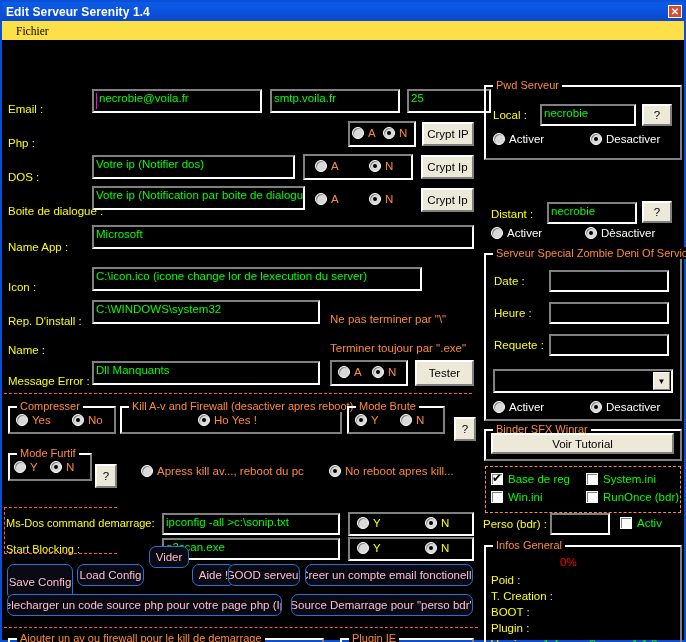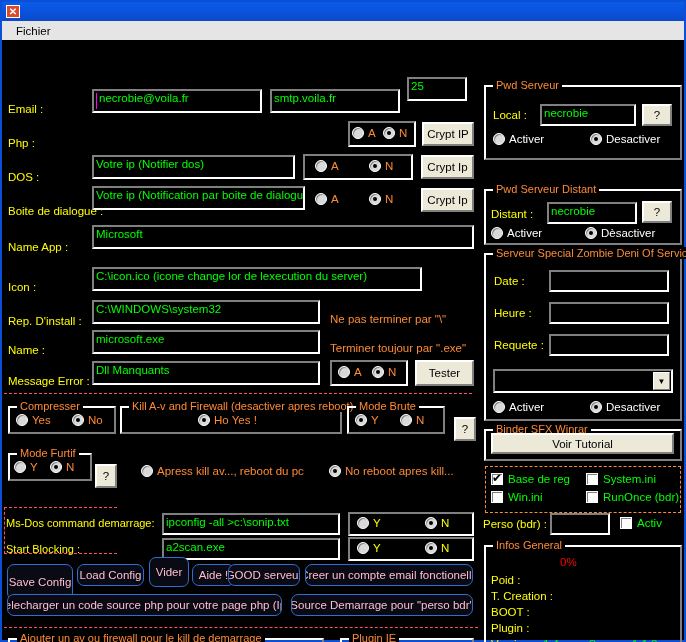--- a/index.html
+++ b/index.html
@@ -4,22 +4,22 @@
 <style>
   html,body{margin:0;padding:0;background:#000;}
   body{width:686px;height:642px;font-family:"Liberation Sans",sans-serif;overflow:hidden;}
   .win{position:relative;width:686px;height:642px;background:#000;border:2px solid #0a4fd6;box-sizing:border-box;}
   .titlebar{height:19px;background:linear-gradient(to bottom,#0a5ce8 0%,#0a52dd 50%,#0b49c9 100%);
     display:flex;align-items:center;padding:0 2px 0 4px;box-sizing:border-box;}
   .title-text{color:#fff;font-size:12px;font-weight:bold;letter-spacing:.1px;flex:1;
     font-family:"Liberation Sans",sans-serif;}
   .close-btn{width:14px;height:13px;background:#d94b2b;border:1px solid #fff;box-sizing:border-box;
     color:#fff;font-size:10px;font-weight:bold;line-height:11px;text-align:center;cursor:pointer;}
-  .menubar{height:20px;background:#e5e5e5;border-bottom:1px solid #000;display:flex;align-items:center;
-    padding-left:8px;box-sizing:border-box;}
+  .menubar{height:20px;background:#fde047;border-bottom:1px solid #000;display:flex;align-items:center;
+    padding-left:8px;box-sizing:border-box;font-family:Liberation Serif, serif;}
   .menu-item{font-size:11.5px;color:#000;padding:1px 6px;cursor:pointer;}
   .body-area{position:relative;width:100%;height:599px;background:#000;}
 
   .lbl{position:absolute;color:#ffff00;font-size:11.5px;white-space:nowrap;}
   .lbl-or{color:#ff8a33;}
   .lbl-gr{color:#00ff00;}
   .lbl-red{color:#ff0000;}
 
   .tb{position:absolute;background:#000;border:2px solid;border-color:#808080 #ffffff #ffffff #808080;
     box-sizing:border-box;color:#00ff00;font-size:11.5px;padding:1px 2px;line-height:normal;
@@ -62,36 +62,37 @@
   .combo-arrow{width:17px;background:#ece9d8;border:1px solid;border-color:#ffffff #808080 #808080 #ffffff;
     box-sizing:border-box;margin:1px;display:flex;align-items:center;justify-content:center;
     font-size:8px;color:#000;cursor:pointer;}
 </style>
 </head>
 <body>
 
 <div class="win">
 
   <div class="titlebar">
+    <div class="title-text">Edit Serveur Serenity 1.4</div>
     <div class="close-btn">✕</div>
   </div>
 
   <div class="menubar">
     <div class="menu-item">Fichier</div>
   </div>
 
   <div class="body-area">
 
     <div class="lbl" style="left:6px;top:62px">Email :</div>
     <div class="tb" style="left:268px;top:48px;width:130px;height:24px">smtp.voila.fr</div>
     <div class="tb" style="left:90px;top:48px;width:170px;height:24px">
       <span class="caretbar"></span>
       <span style="margin-left:3px;display:inline-block">necrobie@voila.fr</span>
     </div>
-    <div class="tb" style="left:405px;top:36px;width:60px;height:24px">25</div>
+    <div class="tb" style="left:405px;top:48px;width:84px;height:24px">25</div>
 
     <div class="lbl" style="left:6px;top:96px">Php :</div>
     <div class="grp" style="left:346px;top:80px;width:68px;height:26px"></div>
     <div class="radio" style="left:350px;top:86px">
       <span class="rd"></span>
       <span class="rtxt">A</span>
     </div>
     <div class="radio" style="left:381px;top:86px">
       <span class="rd on"></span>
       <span class="rtxt">N</span>
@@ -127,21 +128,20 @@
     <div class="tb" style="left:90px;top:184px;width:382px;height:24px">Microsoft</div>
 
     <div class="lbl" style="left:6px;top:240px">Icon :</div>
     <div class="tb" style="left:90px;top:226px;width:330px;height:24px">C:\icon.ico (icone change lor de lexecution du server)</div>
 
     <div class="lbl" style="left:6px;top:274px">Rep. D'install :</div>
     <div class="tb" style="left:90px;top:259px;width:228px;height:24px">C:\WINDOWS\system32</div>
     <div class="lbl lbl-or" style="left:328px;top:272px">Ne pas terminer par "\"</div>
 
     <div class="lbl" style="left:6px;top:303px">Name :</div>
-    <div class="tb" style="left:90px;top:289px;width:228px;height:24px">microsoft.exe</div>
     <div class="lbl lbl-or" style="left:328px;top:301px">Terminer toujour par ".exe"</div>
 
     <div class="lbl" style="left:6px;top:334px">Message Error :</div>
     <div class="tb" style="left:90px;top:320px;width:228px;height:24px">Dll Manquants</div>
     <div class="grp" style="left:328px;top:319px;width:78px;height:26px"></div>
     <div class="radio" style="left:336px;top:325px">
       <span class="rd"></span>
       <span class="rtxt">A</span>
     </div>
     <div class="radio" style="left:370px;top:325px">
@@ -227,21 +227,21 @@
       <span class="rd"></span>
       <span class="rtxt y">Y</span>
     </div>
     <div class="radio" style="left:423px;top:501px">
       <span class="rd on"></span>
       <span class="rtxt y">N</span>
     </div>
 
     <div class="nbtn" style="left:5px;top:523px;width:66px;height:36px">Save Config</div>
     <div class="nbtn" style="left:75px;top:523px;width:67px;height:22px">Load Config</div>
-    <div class="nbtn" style="left:147px;top:516px;width:40px;height:30px">Vider</div>
+    <div class="nbtn" style="left:147px;top:505px;width:40px;height:22px">Vider</div>
     <div class="nbtn" style="left:190px;top:523px;width:43px;height:22px">Aide !</div>
     <div class="nbtn" style="left:226px;top:523px;width:72px;height:22px">GOOD serveur</div>
     <div class="nbtn" style="left:303px;top:523px;width:168px;height:22px">Creer un compte email fonctionelle</div>
     <div class="nbtn" style="left:5px;top:553px;width:275px;height:22px">Telecharger un code source php pour votre page php (Ip)</div>
     <div class="nbtn" style="left:289px;top:553px;width:182px;height:22px">Source Demarrage pour "perso bdr"</div>
 
     <div class="dashline" style="left:2px;top:586px;width:474px"></div>
 
     <div class="grp wt" style="left:6px;top:597px;width:316px;height:34px">
       <span class="grp-title">Ajouter un av ou firewall pour le kill de demarrage</span>
@@ -261,23 +261,20 @@
     <div class="btn" style="left:640px;top:63px;width:30px;height:22px">?</div>
     <div class="radio" style="left:491px;top:92px">
       <span class="rd"></span>
       <span class="rtxt w">Activer</span>
     </div>
     <div class="radio" style="left:588px;top:92px">
       <span class="rd on"></span>
       <span class="rtxt w">Desactiver</span>
     </div>
 
-    <div class="grp wt" style="left:482px;top:148px;width:198px;height:56px">
-      <span class="grp-title">Pwd Serveur Distant</span>
-    </div>
     <div class="lbl" style="left:489px;top:167px">Distant :</div>
     <div class="tb" style="left:545px;top:161px;width:90px;height:22px">necrobie</div>
     <div class="btn" style="left:640px;top:160px;width:30px;height:22px">?</div>
     <div class="radio" style="left:489px;top:186px">
       <span class="rd"></span>
       <span class="rtxt w">Activer</span>
     </div>
     <div class="radio" style="left:583px;top:186px">
       <span class="rd on"></span>
       <span class="rtxt w">Dèsactiver</span>

